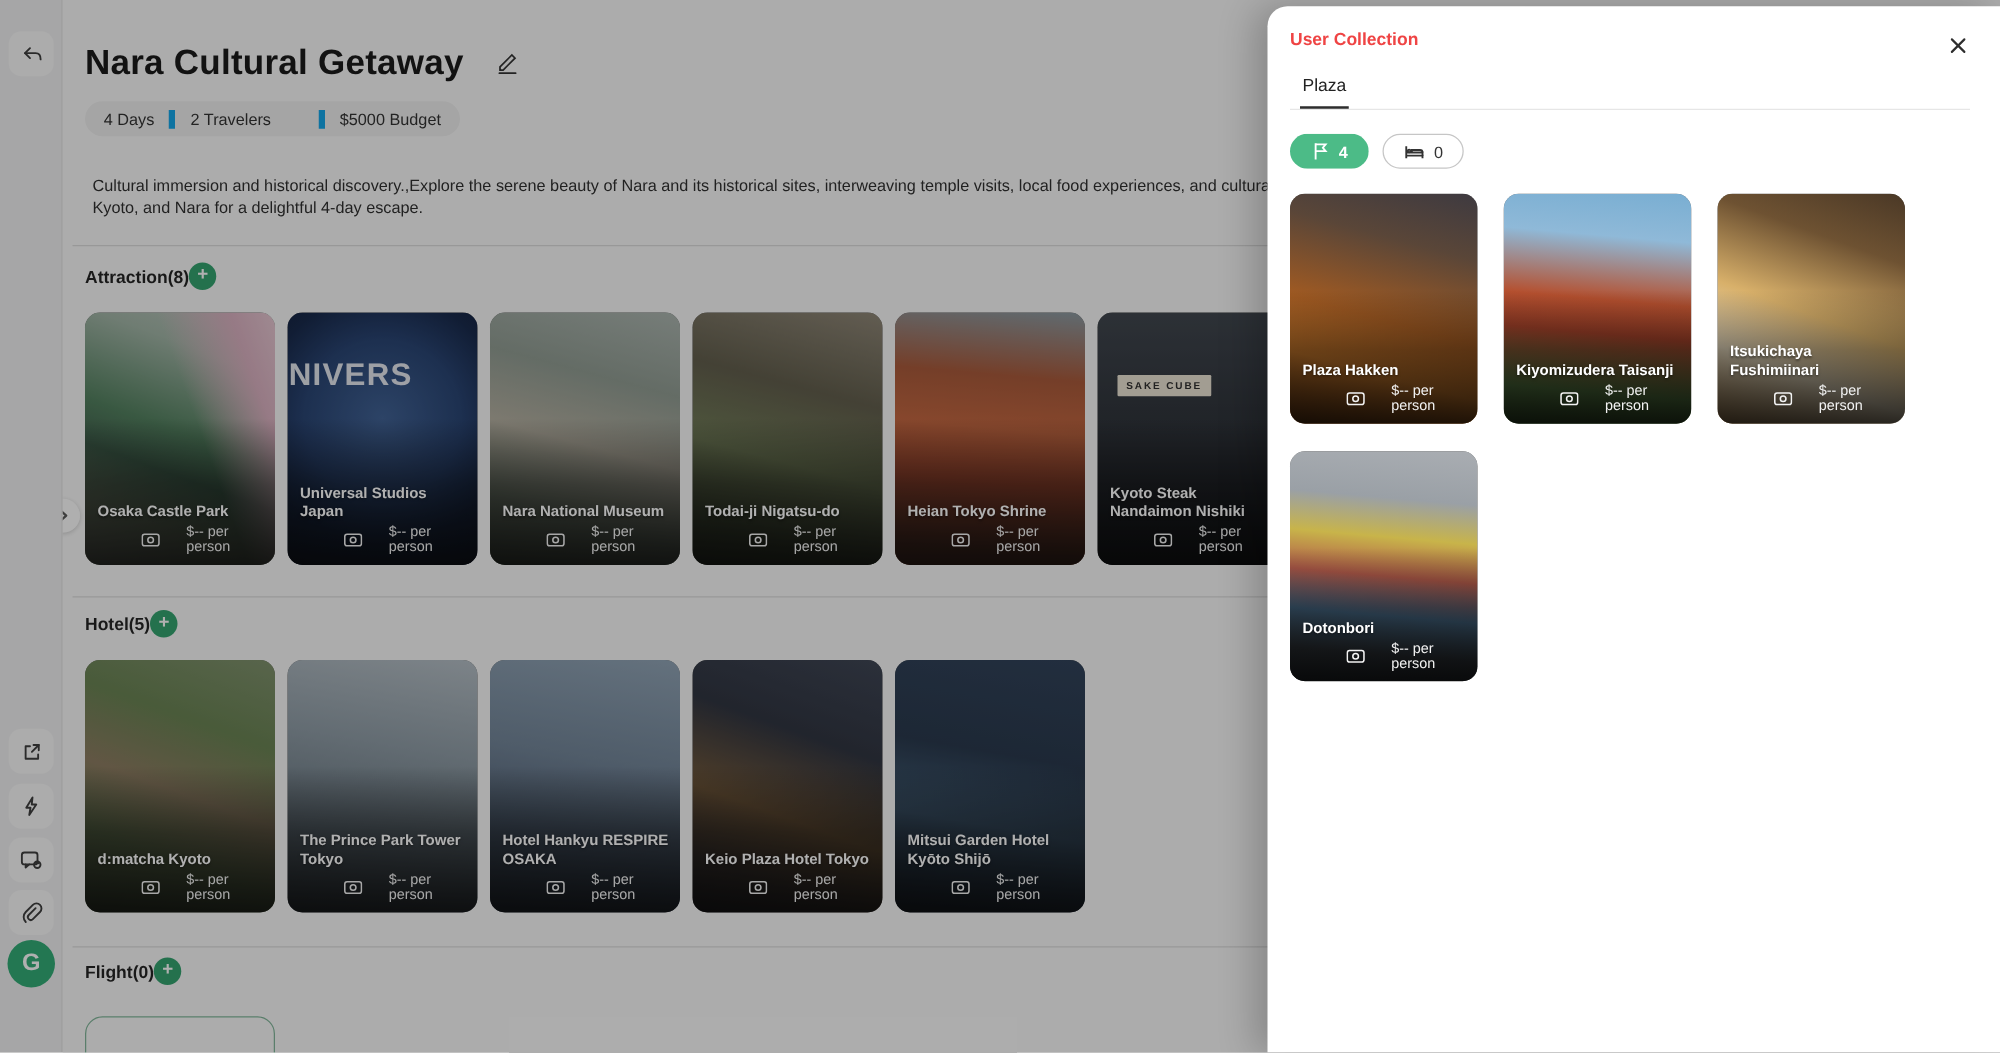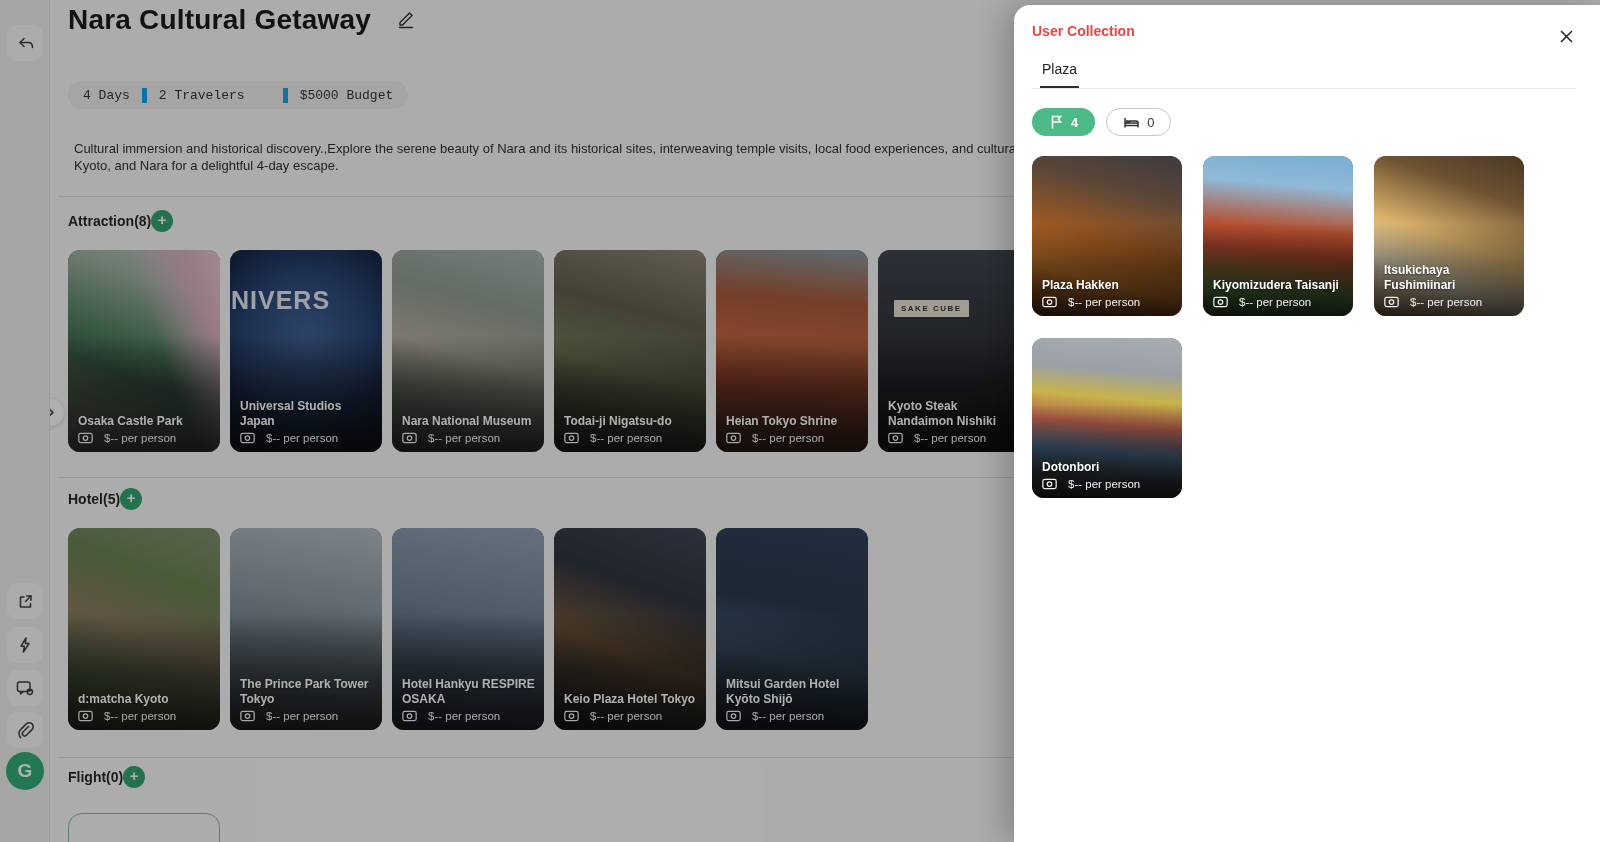--- a/index.html
+++ b/index.html
@@ -8,46 +8,46 @@
   .app { position:absolute; inset:0; overflow:hidden; }
 
   
   .sidebar { position:absolute; left:0; top:0; bottom:0; width:50px; background:#f1f1f2; border-right:1px solid #e3e3e4; z-index:1; }
   .side-btn { position:absolute; left:7px; width:36px; height:36px; border:none; background:rgba(255,255,255,0.55); border-radius:10px; display:flex; align-items:center; justify-content:center; cursor:pointer; }
   .side-btn svg { stroke:#3a3a3a; fill:none; stroke-width:1.5; stroke-linecap:round; stroke-linejoin:round; }
   .logo-btn { position:absolute; left:6px; top:752px; width:38px; height:38px; border:none; border-radius:50%; background:#2dab74; color:#fff; font-weight:800; font-size:19px; display:flex; align-items:center; justify-content:center; cursor:pointer; }
 
   
   .main { position:absolute; inset:0 0 0 50px; z-index:0; }
-  .title-row { position:absolute; left:18px; top:4px; display:flex; align-items:center; gap:22px; }
+  .title-row { position:absolute; left:18px; top:34px; display:flex; align-items:flex-end; gap:22px; }
   .page-title { font-size:28px; font-weight:700; color:#141414; letter-spacing:.2px; }
   .edit-btn { border:none; background:transparent; cursor:pointer; padding:2px; }
   .edit-btn svg { stroke:#2e2e2e; fill:none; stroke-width:1.4; stroke-linecap:round; }
   .meta-pill { position:absolute; left:18px; top:81px; height:28px; background:#efefef; border-radius:14px; display:flex; align-items:center; padding:0 15px; }
-  .meta-seg { font-size:13px; color:#2e2e2e; padding:0 12px;font-family:Liberation Mono, monospace; }
+  .meta-seg { font-size:13px; color:#2e2e2e; padding:0 12px; }
   .meta-seg:first-child { padding-left:0; }
   .meta-seg:last-child { padding-right:0;margin-left:26px; }
   .meta-seg + .meta-seg { border-left:5px solid #0ea5e9; }
   .desc { position:absolute; left:24px; top:140px; width:1540px; font-size:13px; color:#2b2b2b; line-height:17px; }
   .desc div { white-space:nowrap; overflow:hidden; }
   .hr { position:absolute; left:8px; right:0; height:1px; background:#dcdcdc; }
   .sec-head { position:absolute; left:18px; display:flex; align-items:center; }
   .sec-label { font-size:14px; font-weight:700; color:#1f1f1f; }
   .sec-count { font-size:14px; font-weight:700; color:#1f1f1f; }
   .add-btn { width:22px; height:22px; border:none; border-radius:50%; background:#2fa16c; color:#fff; font-size:15px; line-height:20px; font-weight:600; cursor:pointer; display:flex; align-items:center; justify-content:center; padding-bottom:2px; }
 
   .row { position:absolute; left:18px; display:flex; gap:10px; }
 
   
   .card { position:relative; width:152px; height:202px; border-radius:12px; overflow:hidden; cursor:pointer; flex:0 0 auto; background:#666; }
   .card-img { position:absolute; inset:0; }
   .card::after { content:""; position:absolute; inset:0; background:linear-gradient(180deg, rgba(0,0,0,0) 42%, rgba(0,0,0,0.45) 68%, rgba(0,0,0,0.82) 100%); pointer-events:none; }
   .card-txt { position:absolute; left:10px; right:8px; bottom:8px; z-index:2; display:flex; flex-direction:column; gap:4px; }
   .card-title { color:#fff; font-size:12px; font-weight:700; line-height:1.2; text-shadow:0 1px 2px rgba(0,0,0,.5); }
-  .price-row { display:flex; align-items:center; gap:11px; }
+  .price-row { display:flex; align-items:center; gap:21px;margin-left:35px; }
   .card-price { color:#f2f2f2; font-size:11.5px; }
   .price-row svg { stroke:#f2f2f2; fill:none; stroke-width:1.5; flex:0 0 auto; }
   .img-letters { position:absolute; top:36px; left:1px; z-index:1; font-size:25px; font-weight:700; color:#eef1f6; letter-spacing:1px; white-space:nowrap; opacity:.95; }
   .img-sign { position:absolute; top:50px; left:16px; z-index:1; background:#ebe3d2; color:#2b2b2b; font-size:8px; font-weight:700; letter-spacing:1.5px; padding:4px 7px; border-radius:1px; }
 
   .flight-empty { position:absolute; left:18px; top:813px; width:152px; height:80px; border:1.5px solid #7fb598; border-radius:14px; background:transparent; }
 
   .scroll-btn { position:absolute; left:-13px; top:399px; width:27px; height:27px; border:none; border-radius:50%; background:rgba(255,255,255,.75); box-shadow:0 1px 4px rgba(0,0,0,.18); display:flex; align-items:center; justify-content:center; cursor:pointer; z-index:3; }
   .scroll-btn svg { stroke:#555; fill:none; stroke-width:1.8; stroke-linecap:round; stroke-linejoin:round; }
 
@@ -79,21 +79,21 @@
   .tabs { margin-top:21px; border-bottom:1px solid #e6e6e6; }
   .tab { display:inline-block; margin-left:8px; padding:0 2px 9px 2px; font-size:14px; color:#222; border-bottom:2.5px solid #2d2d2d; cursor:pointer; }
   .filters { margin-top:19px; display:flex; gap:11px; }
   .pill { height:28px; border-radius:14px; display:flex; align-items:center; gap:7px; padding:0 16px; font-size:13px; cursor:pointer; border:1px solid transparent; }
   .pill svg { fill:none; stroke-width:1.5; }
   .pill-active { background:#4cbb87; color:#fff; font-weight:600; }
   .pill-active svg { stroke:#fff; }
   .pill-inactive { background:#fff; color:#333; border-color:#c6c6c6; }
   .pill-inactive svg { stroke:#333; }
   .grid { margin-top:20px; display:flex; flex-wrap:wrap; gap:22px 21px; }
-  .grid .card { width:150px; height:160px; }
+  .grid .card { width:150px; height:184px; }
 </style>
 </head>
 <body>
 
 <div class="app">
 
   <aside class="sidebar">
     <button class="side-btn" style="top:25px">
       <svg width="19" height="19" viewBox="0 0 19 19">
           <path d="M8 4.5 L4 8.5 L8 12.5"></path>

